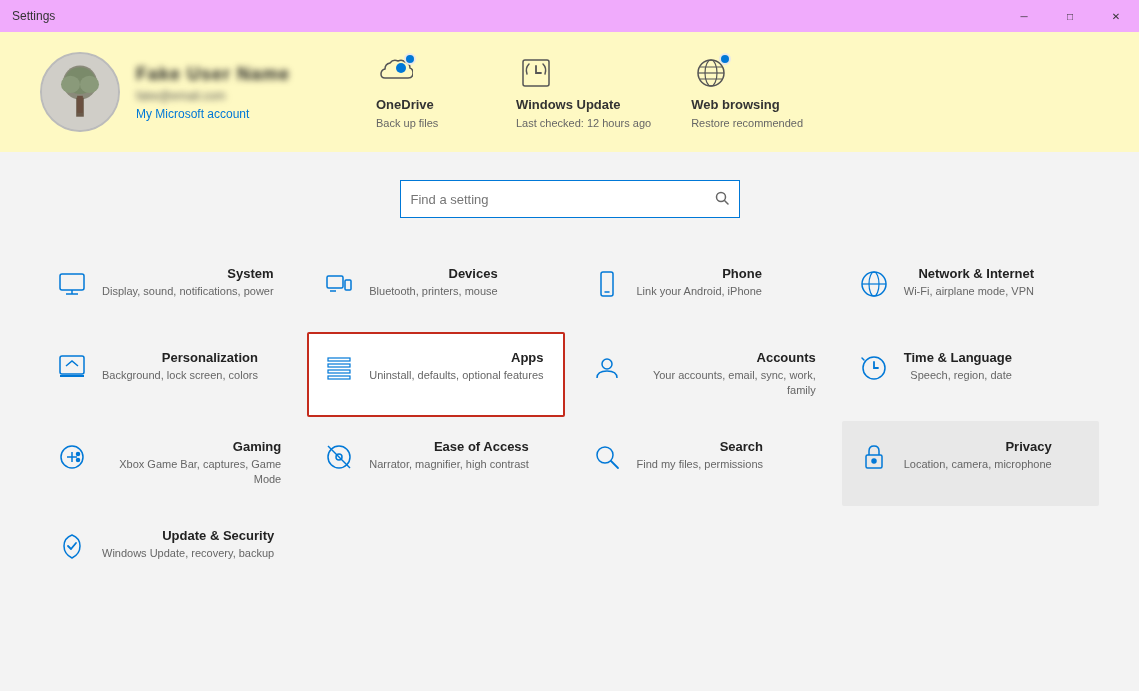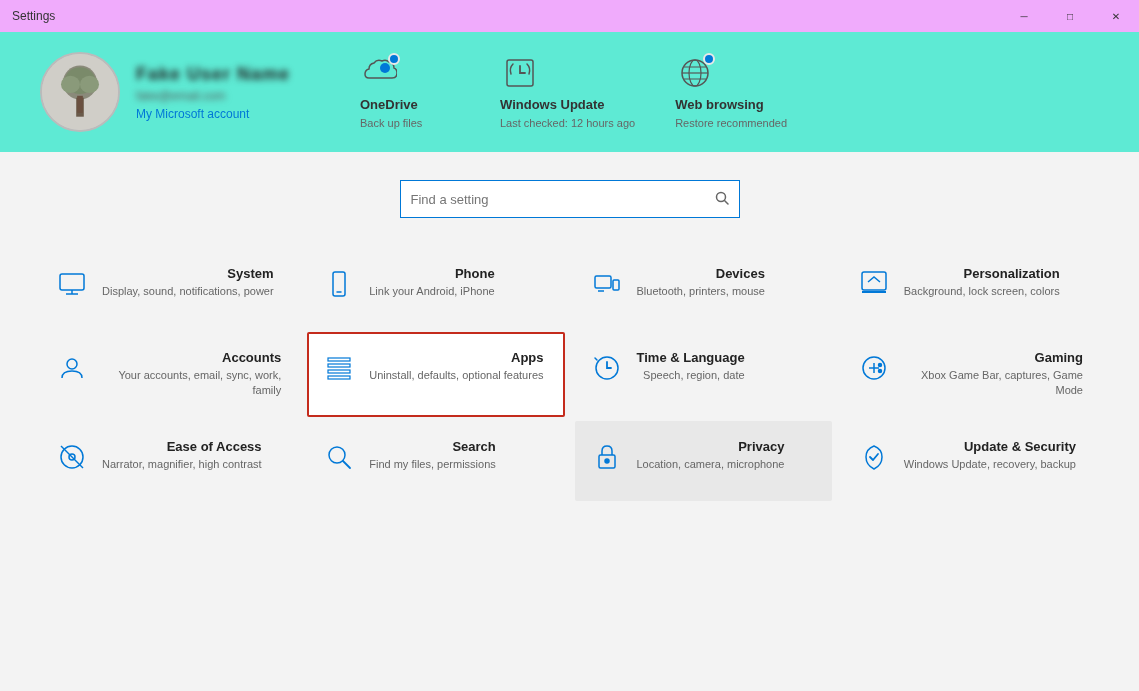--- a/index.html
+++ b/index.html
@@ -40,25 +40,25 @@
       justify-content: center;
       cursor: pointer;
       font-size: 10px;
       color: #333;
       background: transparent;
       border: none;
     }
 
     
     .header {
-      background: #5eead4;
+      background: #fef9c3;
       padding: 16px 40px;
       display: flex;
       align-items: center;
-      gap: 40px;
+      gap: 56px;
       min-height: 120px;
     }
     .profile-section {
       display: flex;
       align-items: center;
       gap: 16px;
       min-width: 280px;
     }
     .avatar-circle {
       width: 80px;
@@ -340,79 +340,92 @@
         </svg>
       </div>
       <div class="item-text">
         <span class="item-title">System</span>
         <span class="item-subtitle">Display, sound, notifications, power</span>
       </div>
     </div>
     <div class="settings-item">
       <div class="item-icon">
         <svg viewBox="0 0 28 28" xmlns="http://www.w3.org/2000/svg">
-          <rect x="8" y="2" width="12" height="24" rx="2" stroke="#0078d7" stroke-width="1.5" fill="none"></rect>
-          <line x1="12" y1="22" x2="16" y2="22" stroke="#0078d7" stroke-width="1.5" stroke-linecap="round"></line>
-        </svg>
-      </div>
-      <div class="item-text">
-        <span class="item-title">Phone</span>
-        <span class="item-subtitle">Link your Android, iPhone</span>
-      </div>
-    </div>
-    <div class="settings-item">
-      <div class="item-icon">
-        <svg viewBox="0 0 28 28" xmlns="http://www.w3.org/2000/svg">
           <rect x="2" y="6" width="16" height="12" rx="1.5" stroke="#0078d7" stroke-width="1.5" fill="none"></rect>
           <rect x="20" y="10" width="6" height="10" rx="1" stroke="#0078d7" stroke-width="1.5" fill="none"></rect>
           <line x1="5" y1="21" x2="11" y2="21" stroke="#0078d7" stroke-width="1.5"></line>
         </svg>
       </div>
       <div class="item-text">
         <span class="item-title">Devices</span>
         <span class="item-subtitle">Bluetooth, printers, mouse</span>
       </div>
     </div>
     <div class="settings-item">
       <div class="item-icon">
         <svg viewBox="0 0 28 28" xmlns="http://www.w3.org/2000/svg">
+          <rect x="8" y="2" width="12" height="24" rx="2" stroke="#0078d7" stroke-width="1.5" fill="none"></rect>
+          <line x1="12" y1="22" x2="16" y2="22" stroke="#0078d7" stroke-width="1.5" stroke-linecap="round"></line>
+        </svg>
+      </div>
+      <div class="item-text">
+        <span class="item-title">Phone</span>
+        <span class="item-subtitle">Link your Android, iPhone</span>
+      </div>
+    </div>
+    <div class="settings-item">
+      <div class="item-icon">
+        <svg viewBox="0 0 28 28" xmlns="http://www.w3.org/2000/svg">
+          <circle cx="14" cy="14" r="12" stroke="#0078d7" stroke-width="1.5" fill="none"></circle>
+          <ellipse cx="14" cy="14" rx="5" ry="12" stroke="#0078d7" stroke-width="1.2" fill="none"></ellipse>
+          <line x1="2" y1="14" x2="26" y2="14" stroke="#0078d7" stroke-width="1.2"></line>
+        </svg>
+      </div>
+      <div class="item-text">
+        <span class="item-title">Network &amp; Internet</span>
+        <span class="item-subtitle">Wi-Fi, airplane mode, VPN</span>
+      </div>
+    </div>
+    <div class="settings-item">
+      <div class="item-icon">
+        <svg viewBox="0 0 28 28" xmlns="http://www.w3.org/2000/svg">
           <rect x="2" y="2" width="24" height="18" rx="2" stroke="#0078d7" stroke-width="1.5" fill="none"></rect>
           <line x1="2" y1="22" x2="26" y2="22" stroke="#0078d7" stroke-width="2"></line>
           <path d="M8 12 L14 7 L20 12" stroke="#0078d7" stroke-width="1.5" fill="none"></path>
         </svg>
       </div>
       <div class="item-text">
         <span class="item-title">Personalization</span>
         <span class="item-subtitle">Background, lock screen, colors</span>
-      </div>
-    </div>
-    <div class="settings-item">
-      <div class="item-icon">
-        <svg viewBox="0 0 28 28" xmlns="http://www.w3.org/2000/svg">
-          <circle cx="14" cy="10" r="5" stroke="#0078d7" stroke-width="1.5" fill="none"></circle>
-          <path d="M4 24 Q4 17 14 17 Q24 17 24 24" stroke="#0078d7" stroke-width="1.5" fill="none"></path>
-        </svg>
-      </div>
-      <div class="item-text">
-        <span class="item-title">Accounts</span>
-        <span class="item-subtitle">Your accounts, email, sync, work, family</span>
       </div>
     </div>
     <div class="settings-item highlighted">
       <div class="item-icon">
         <svg viewBox="0 0 28 28" xmlns="http://www.w3.org/2000/svg">
           <rect x="3" y="4" width="22" height="3" stroke="#0078d7" stroke-width="1.2" fill="none"></rect>
           <rect x="3" y="10" width="22" height="3" stroke="#0078d7" stroke-width="1.2" fill="none"></rect>
           <rect x="3" y="16" width="22" height="3" stroke="#0078d7" stroke-width="1.2" fill="none"></rect>
           <rect x="3" y="22" width="22" height="3" stroke="#0078d7" stroke-width="1.2" fill="none"></rect>
         </svg>
       </div>
       <div class="item-text">
         <span class="item-title">Apps</span>
         <span class="item-subtitle">Uninstall, defaults, optional features</span>
+      </div>
+    </div>
+    <div class="settings-item">
+      <div class="item-icon">
+        <svg viewBox="0 0 28 28" xmlns="http://www.w3.org/2000/svg">
+          <circle cx="14" cy="10" r="5" stroke="#0078d7" stroke-width="1.5" fill="none"></circle>
+          <path d="M4 24 Q4 17 14 17 Q24 17 24 24" stroke="#0078d7" stroke-width="1.5" fill="none"></path>
+        </svg>
+      </div>
+      <div class="item-text">
+        <span class="item-title">Accounts</span>
+        <span class="item-subtitle">Your accounts, email, sync, work, family</span>
       </div>
     </div>
     <div class="settings-item">
       <div class="item-icon">
         <svg viewBox="0 0 28 28" xmlns="http://www.w3.org/2000/svg">
           <circle cx="14" cy="14" r="11" stroke="#0078d7" stroke-width="1.5" fill="none"></circle>
           <path d="M14 8 L14 14 L18 14" stroke="#0078d7" stroke-width="1.8" fill="none" stroke-linecap="round"></path>
           <path d="M4 6 L2 4" stroke="#0078d7" stroke-width="1.5" stroke-linecap="round"></path>
         </svg>
       </div>

